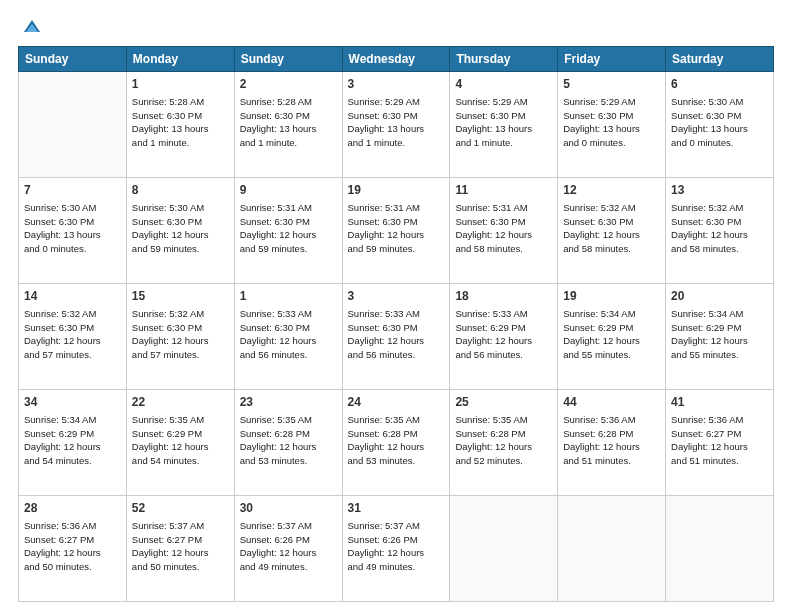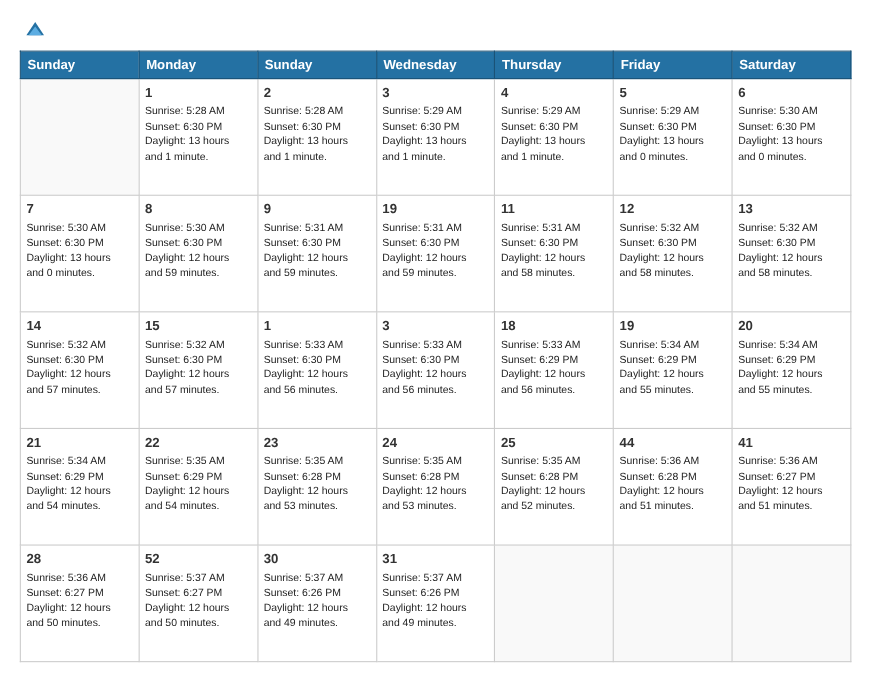--- a/index.html
+++ b/index.html
@@ -218,21 +218,21 @@
             <span class="day-number">19</span>
             <div class="day-info">Sunrise: 5:34 AM<br>Sunset: 6:29 PM<br>Daylight: 12 hours<br>and 55 minutes.</div>
           </td>
           <td>
             <span class="day-number">20</span>
             <div class="day-info">Sunrise: 5:34 AM<br>Sunset: 6:29 PM<br>Daylight: 12 hours<br>and 55 minutes.</div>
           </td>
         </tr>
         <tr>
           <td>
-            <span class="day-number">21</span>
+            <span class="day-number">34</span>
             <div class="day-info">Sunrise: 5:34 AM<br>Sunset: 6:29 PM<br>Daylight: 12 hours<br>and 54 minutes.</div>
           </td>
           <td>
             <span class="day-number">22</span>
             <div class="day-info">Sunrise: 5:35 AM<br>Sunset: 6:29 PM<br>Daylight: 12 hours<br>and 54 minutes.</div>
           </td>
           <td>
             <span class="day-number">23</span>
             <div class="day-info">Sunrise: 5:35 AM<br>Sunset: 6:28 PM<br>Daylight: 12 hours<br>and 53 minutes.</div>
           </td>

